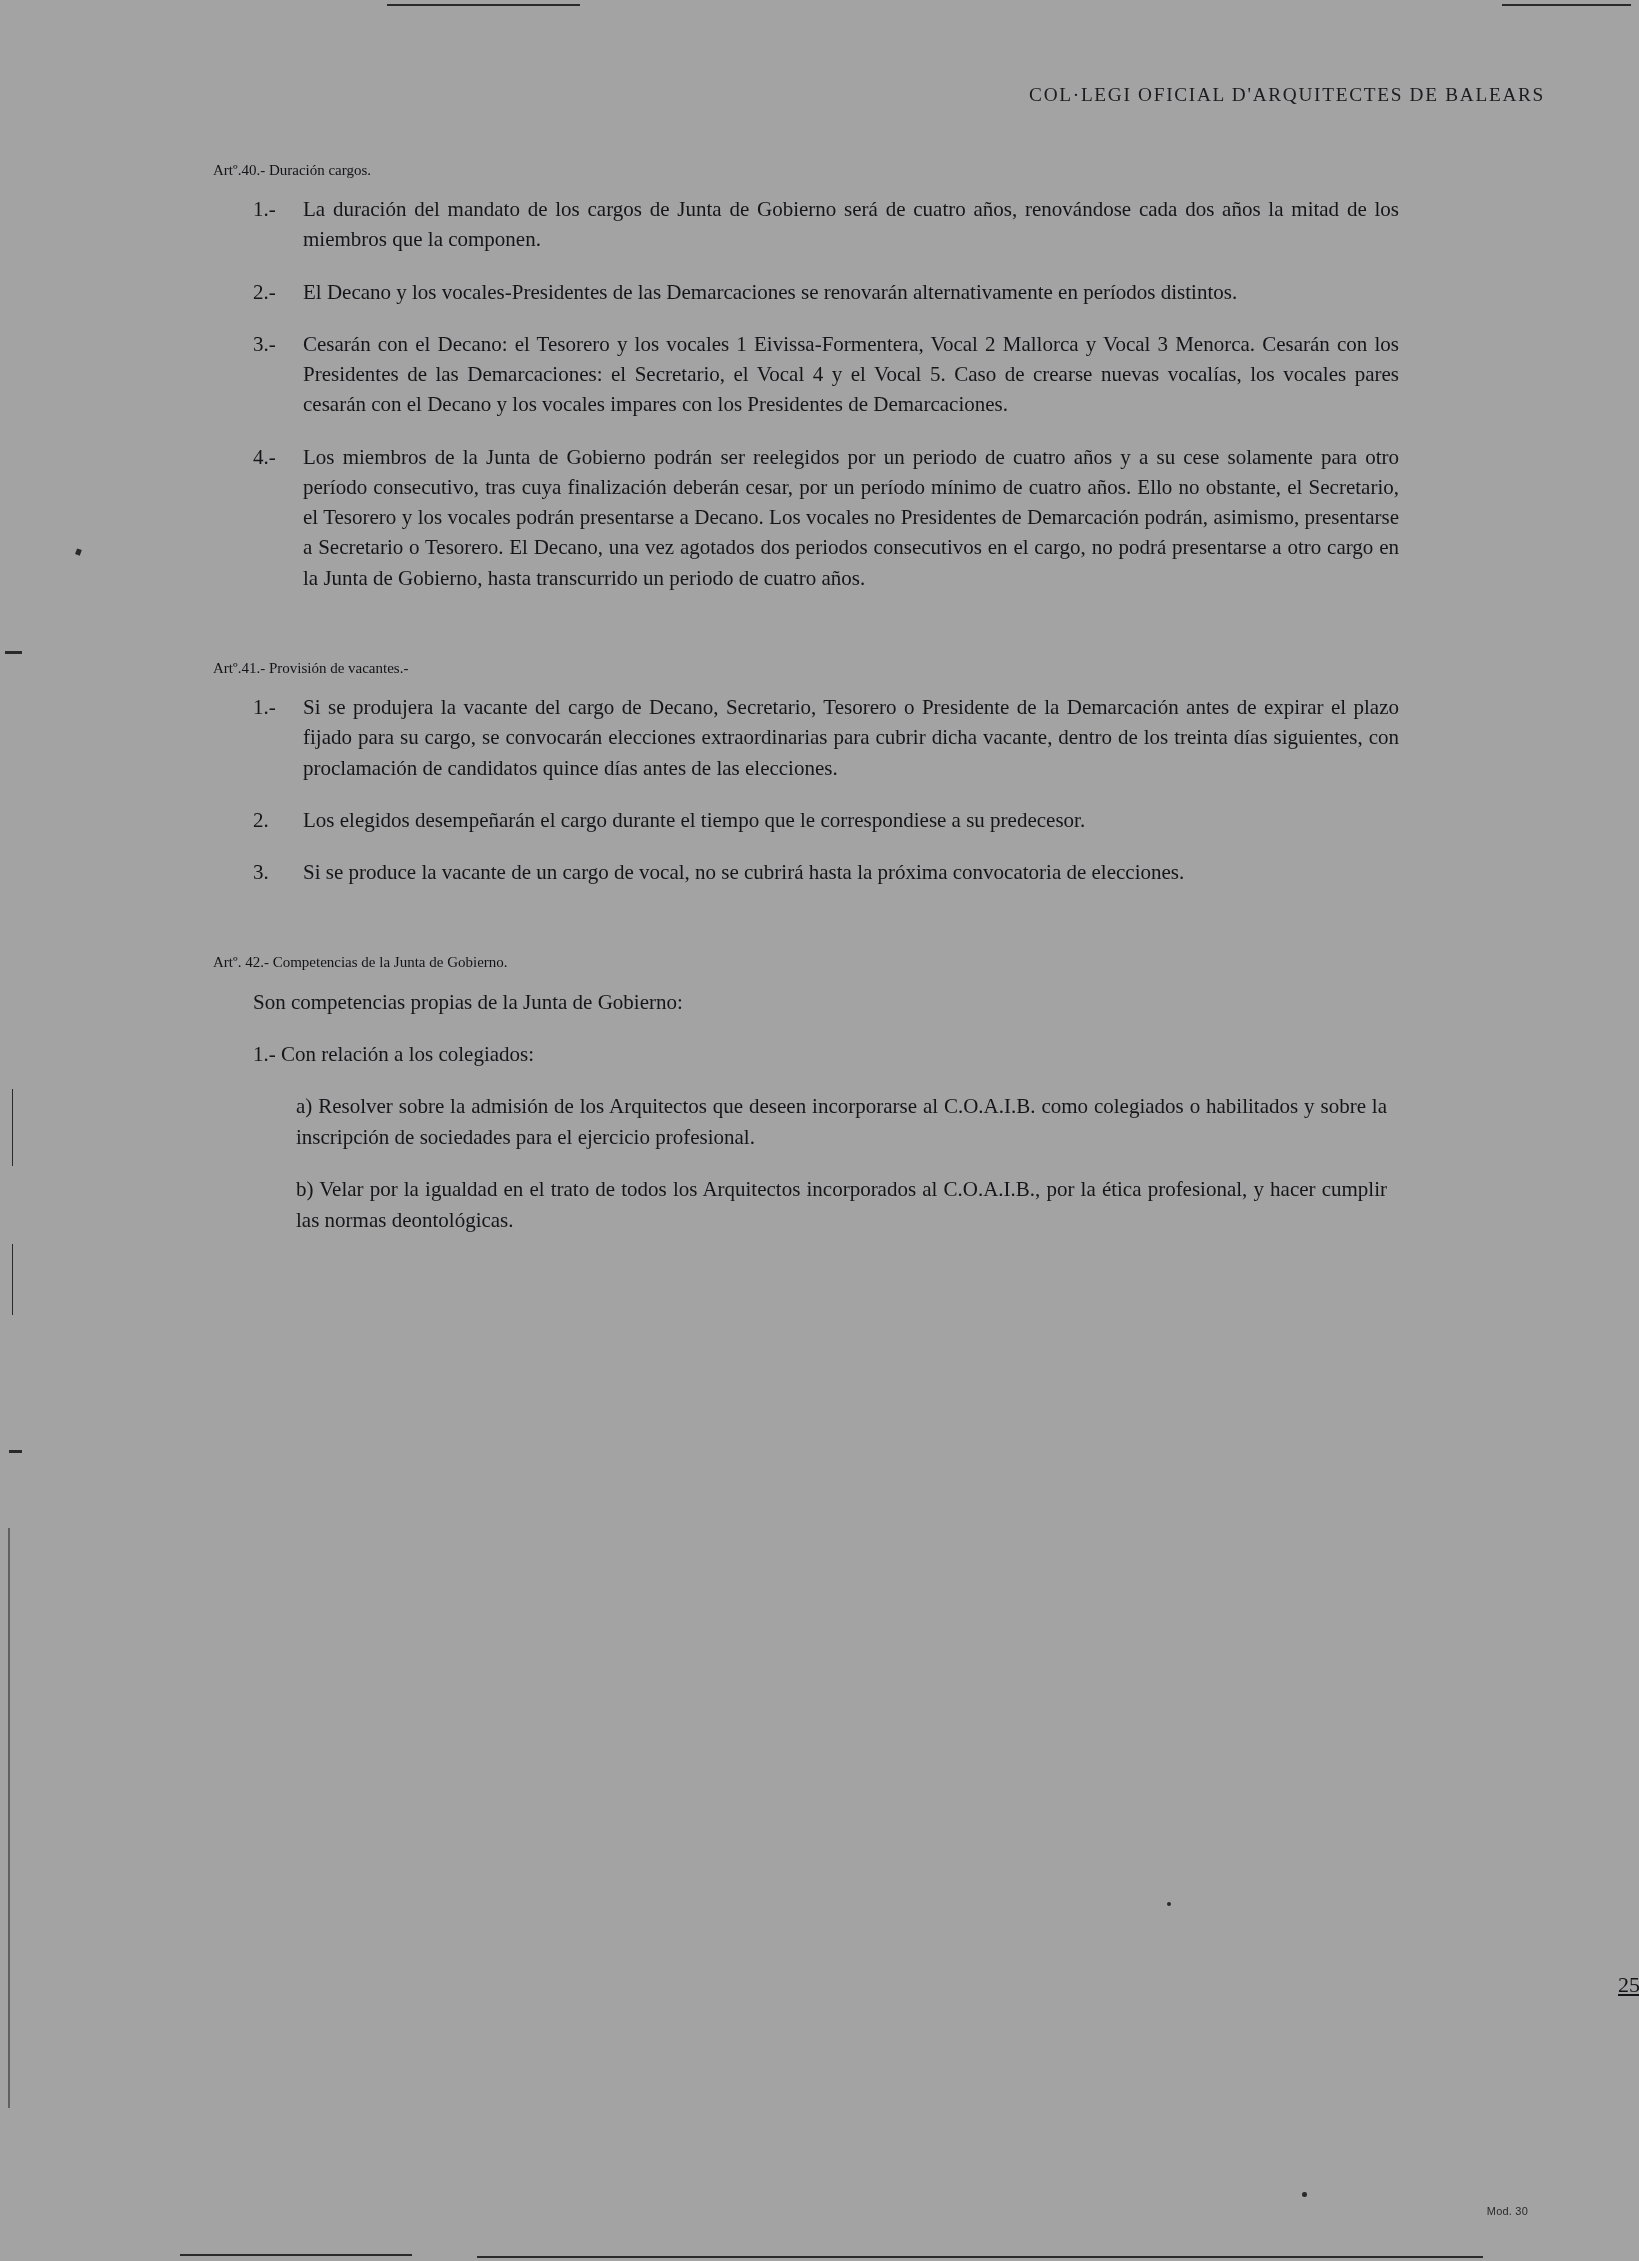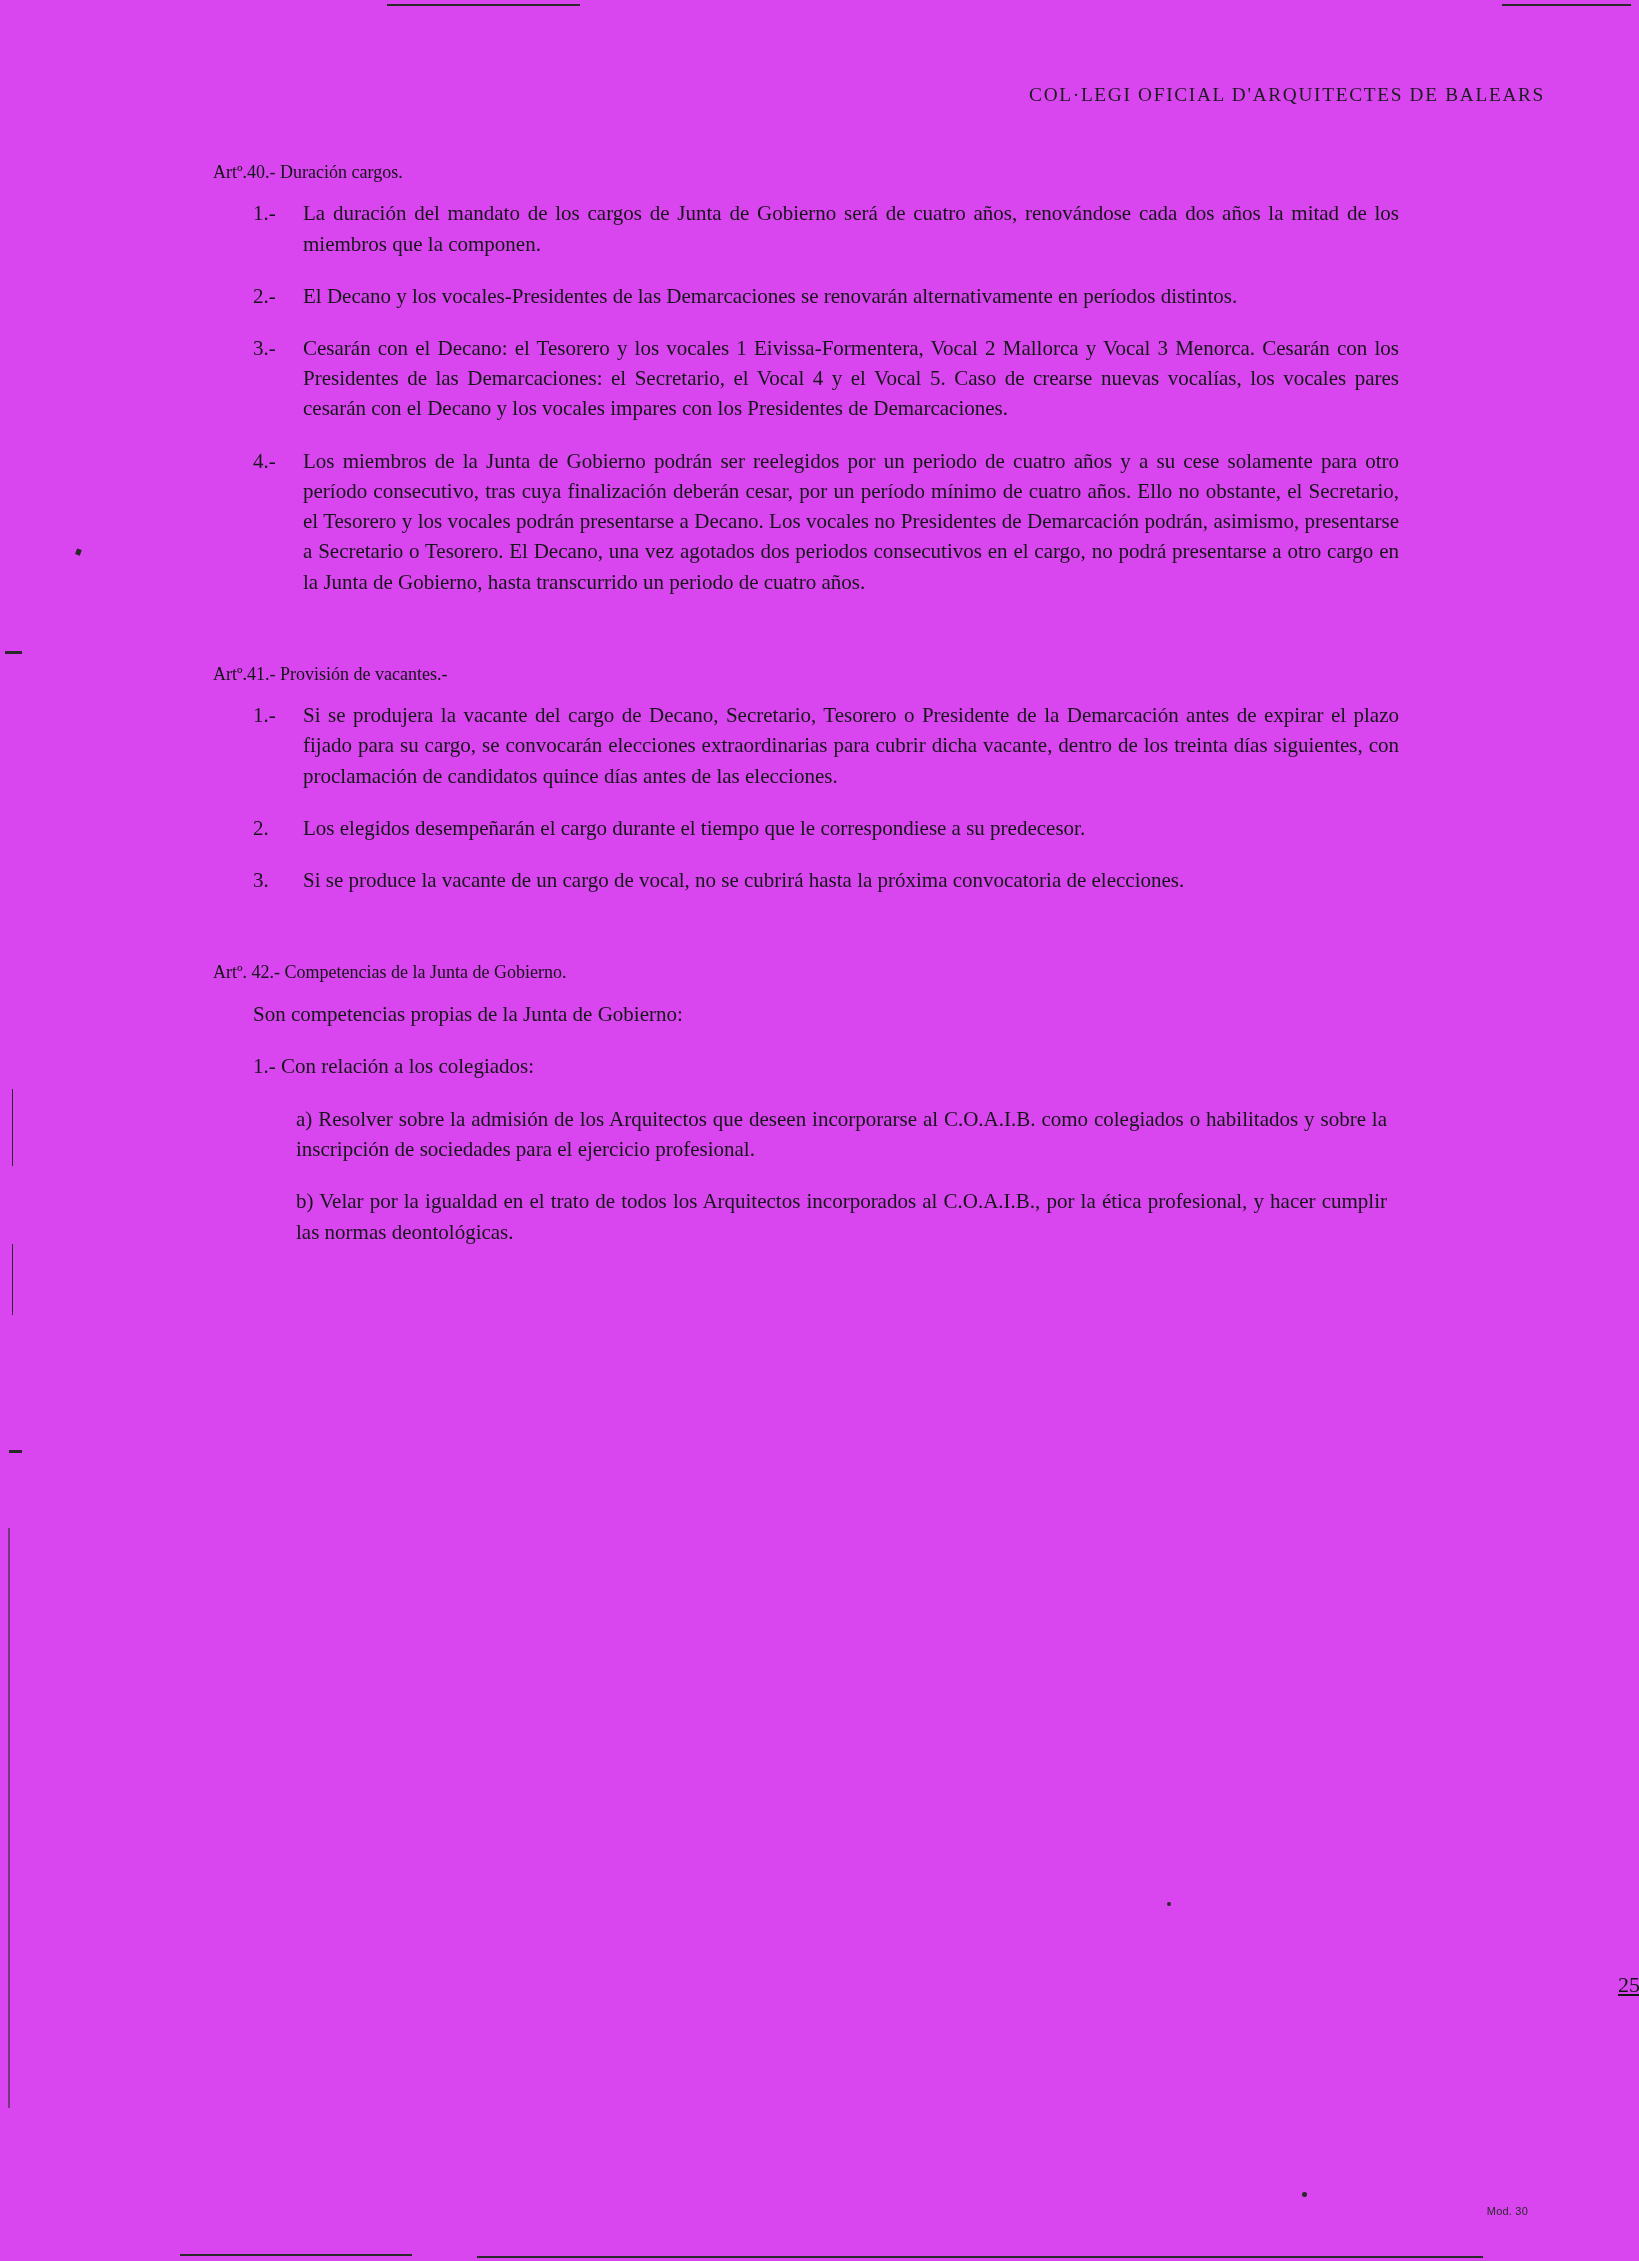--- a/index.html
+++ b/index.html
@@ -4,21 +4,21 @@
 <style>
   html, body {
     margin: 0;
     padding: 0;
     background: #ffffff;
   }
   .page {
     position: relative;
     width: 1640px;
     height: 2261px;
-    background: #d946ef;
+    background: #a3a3a3;
     font-family: "Liberation Serif", serif;
     color: #16161a;
     overflow: hidden;
   }
 
   
   .scan-mark {
     position: absolute;
     background: #2a2a2a;
   }
@@ -49,21 +49,21 @@
 
   
   .content {
     position: absolute;
     left: 213px;
     top: 160px;
     width: 1186px;
   }
 
   .art-heading {
-    font-size: 18px;
+    font-size: 15px;
     line-height: 1.35;
     margin: 0 0 14px 0;
     color: #141418;
   }
 
   .spacer-lg { height: 43px; }
 
   .numbered {
     display: flex;
     margin: 0 0 22px 0;

